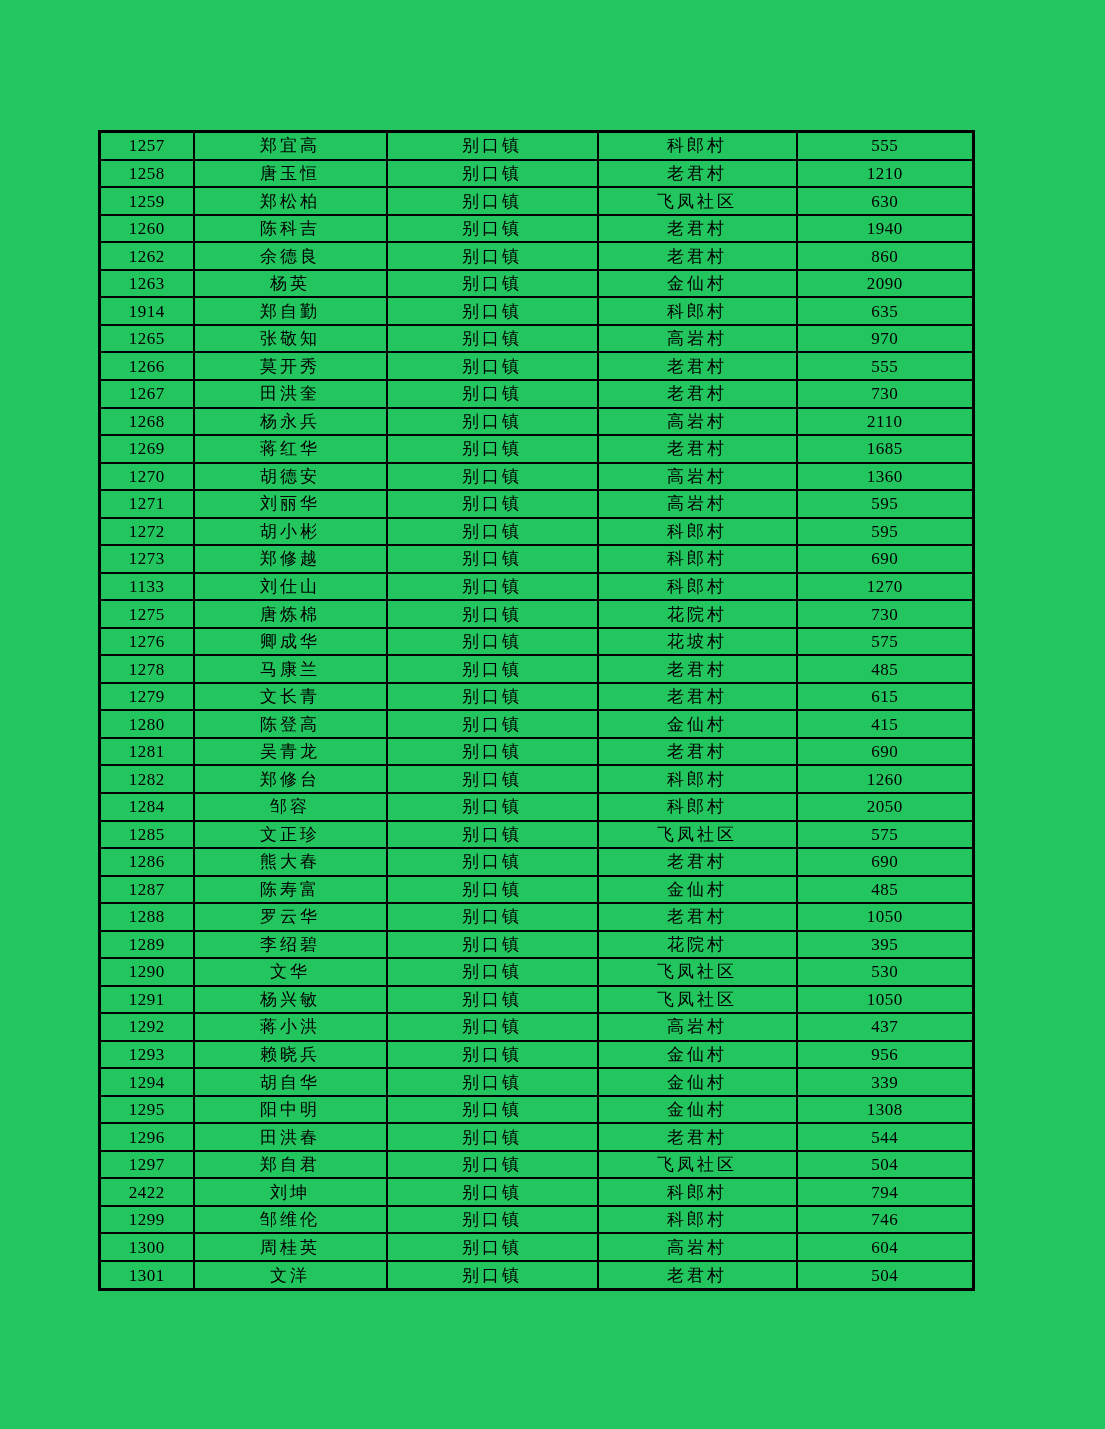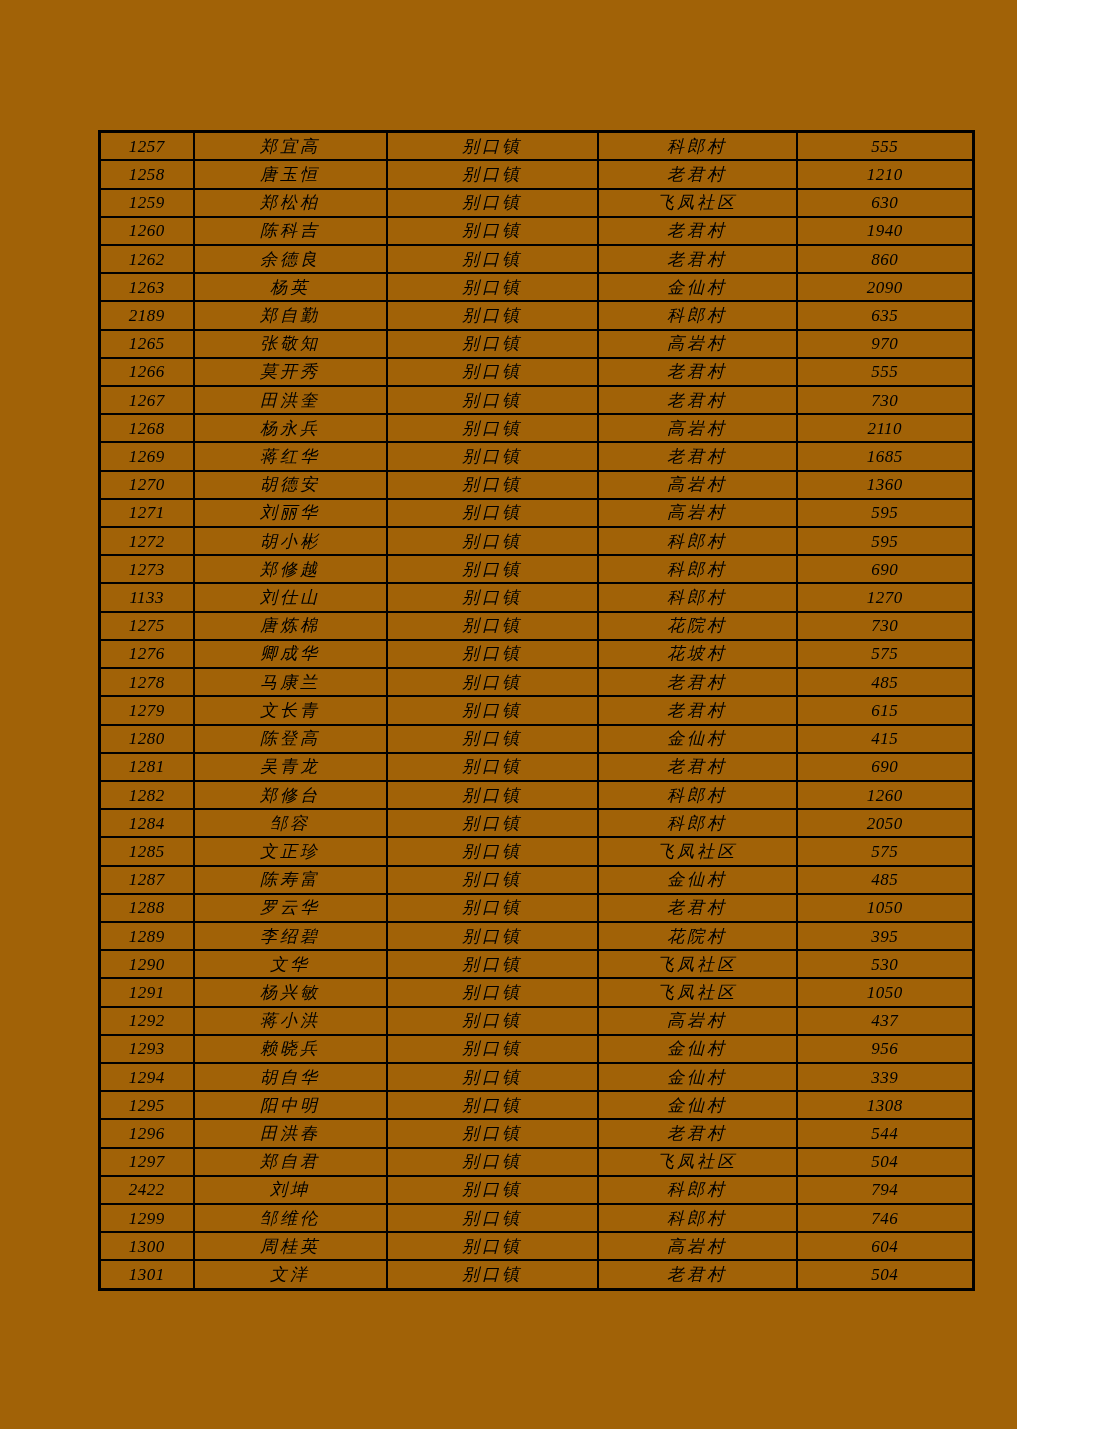--- a/index.html
+++ b/index.html
@@ -2,27 +2,26 @@
 <html><head>
 <meta charset="utf-8">
 <style>
   html, body {
     margin: 0;
     padding: 0;
     background: #ffffff;
   }
   .page {
     position: relative;
-    width: 1017px;
+    width: 1105px;
     height: 1429px;
-    background: #a16207;
+    background: #22c55e;
     overflow: hidden;
     font-family: "Liberation Serif", "DejaVu Serif", serif;
     color: #000000;
-    font-style: italic;
   }
   table.roster {
     position: absolute;
     left: 98px;
     top: 130px;
     width: 874px;
     height: 1161px;
     border-collapse: collapse;
     table-layout: fixed;
     border: 3px solid #000000;
@@ -97,21 +96,21 @@
     <td class="c-amount">860</td>
   </tr>
         <tr>
     <td class="c-serial">1263</td>
     <td class="c-name">杨英</td>
     <td class="c-town">别口镇</td>
     <td class="c-village">金仙村</td>
     <td class="c-amount">2090</td>
   </tr>
         <tr>
-    <td class="c-serial">2189</td>
+    <td class="c-serial">1914</td>
     <td class="c-name">郑自勤</td>
     <td class="c-town">别口镇</td>
     <td class="c-village">科郎村</td>
     <td class="c-amount">635</td>
   </tr>
         <tr>
     <td class="c-serial">1265</td>
     <td class="c-name">张敬知</td>
     <td class="c-town">别口镇</td>
     <td class="c-village">高岩村</td>
@@ -235,20 +234,27 @@
     <td class="c-town">别口镇</td>
     <td class="c-village">科郎村</td>
     <td class="c-amount">2050</td>
   </tr>
         <tr>
     <td class="c-serial">1285</td>
     <td class="c-name">文正珍</td>
     <td class="c-town">别口镇</td>
     <td class="c-village">飞凤社区</td>
     <td class="c-amount">575</td>
+  </tr>
+        <tr>
+    <td class="c-serial">1286</td>
+    <td class="c-name">熊大春</td>
+    <td class="c-town">别口镇</td>
+    <td class="c-village">老君村</td>
+    <td class="c-amount">690</td>
   </tr>
         <tr>
     <td class="c-serial">1287</td>
     <td class="c-name">陈寿富</td>
     <td class="c-town">别口镇</td>
     <td class="c-village">金仙村</td>
     <td class="c-amount">485</td>
   </tr>
         <tr>
     <td class="c-serial">1288</td>

